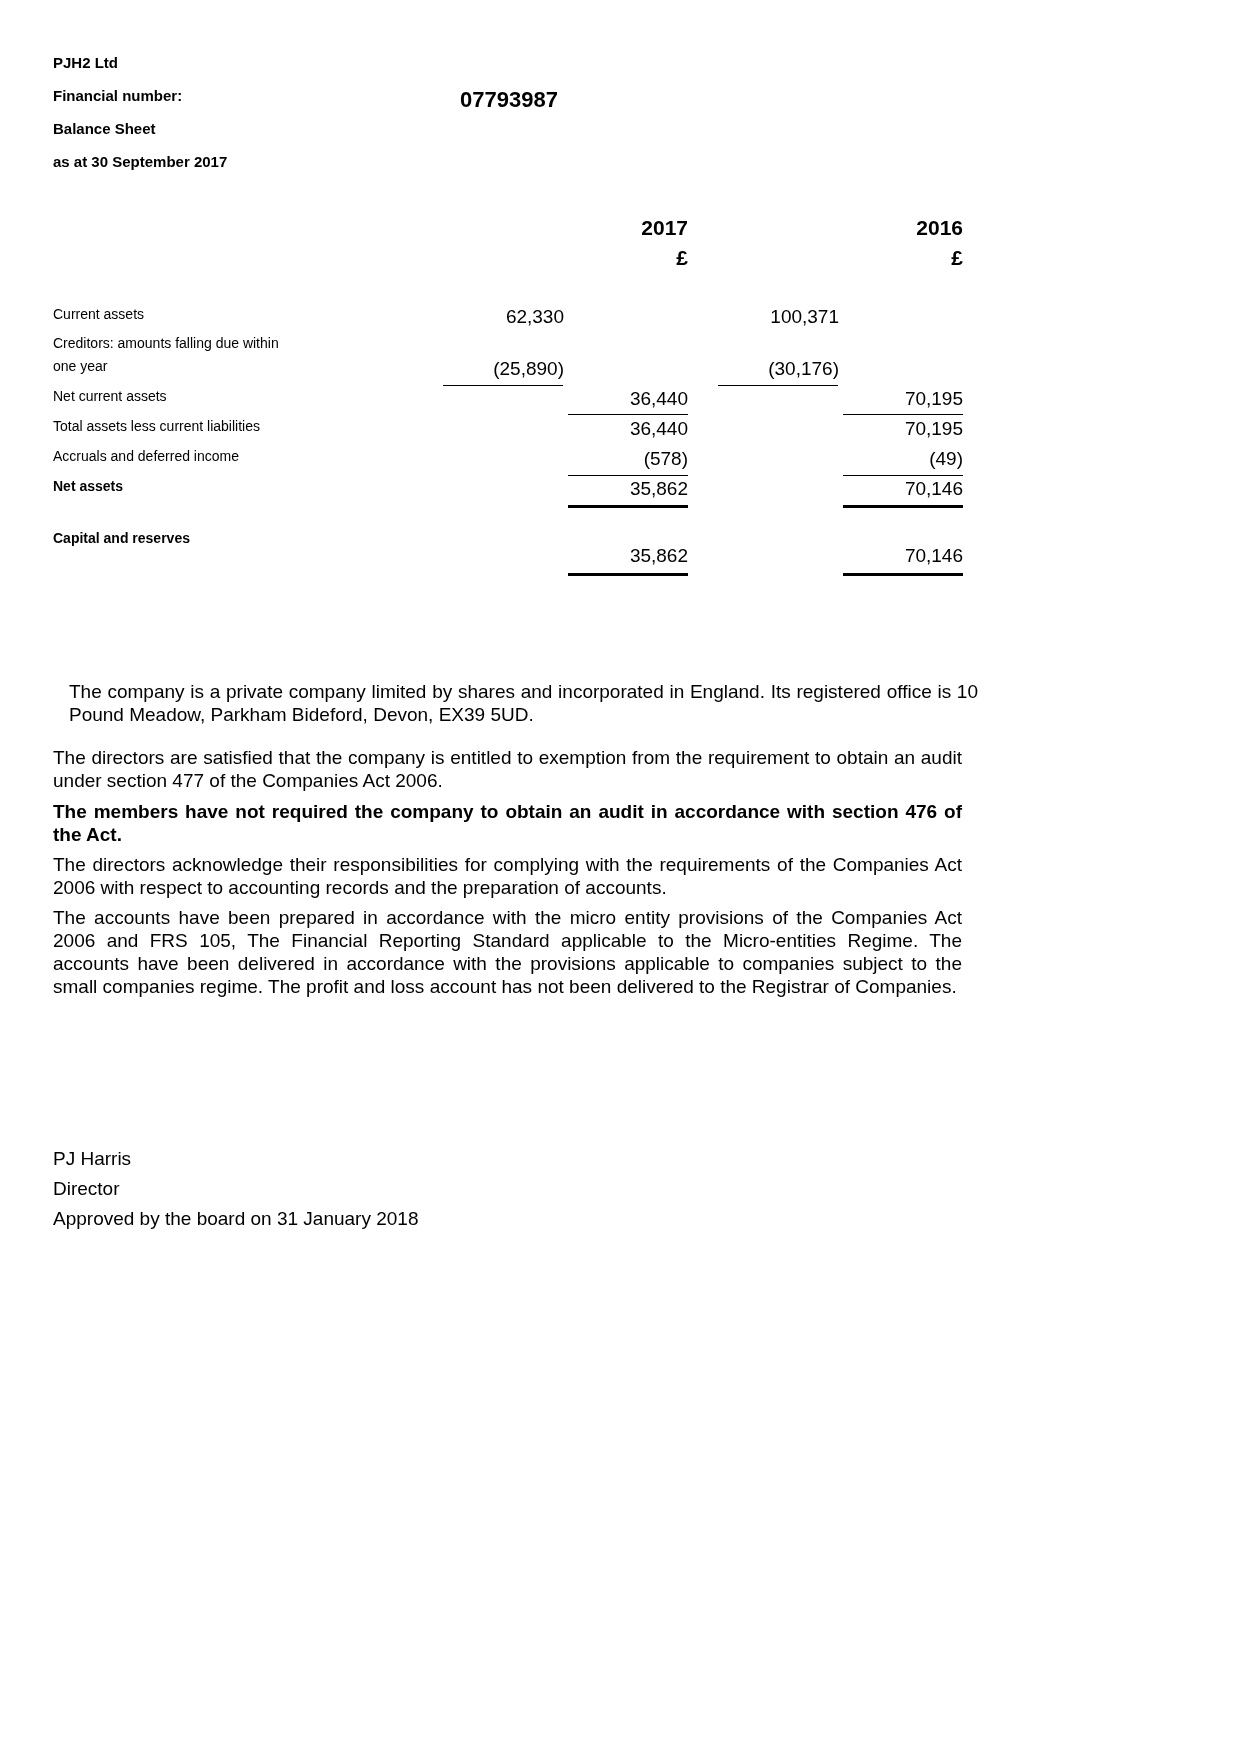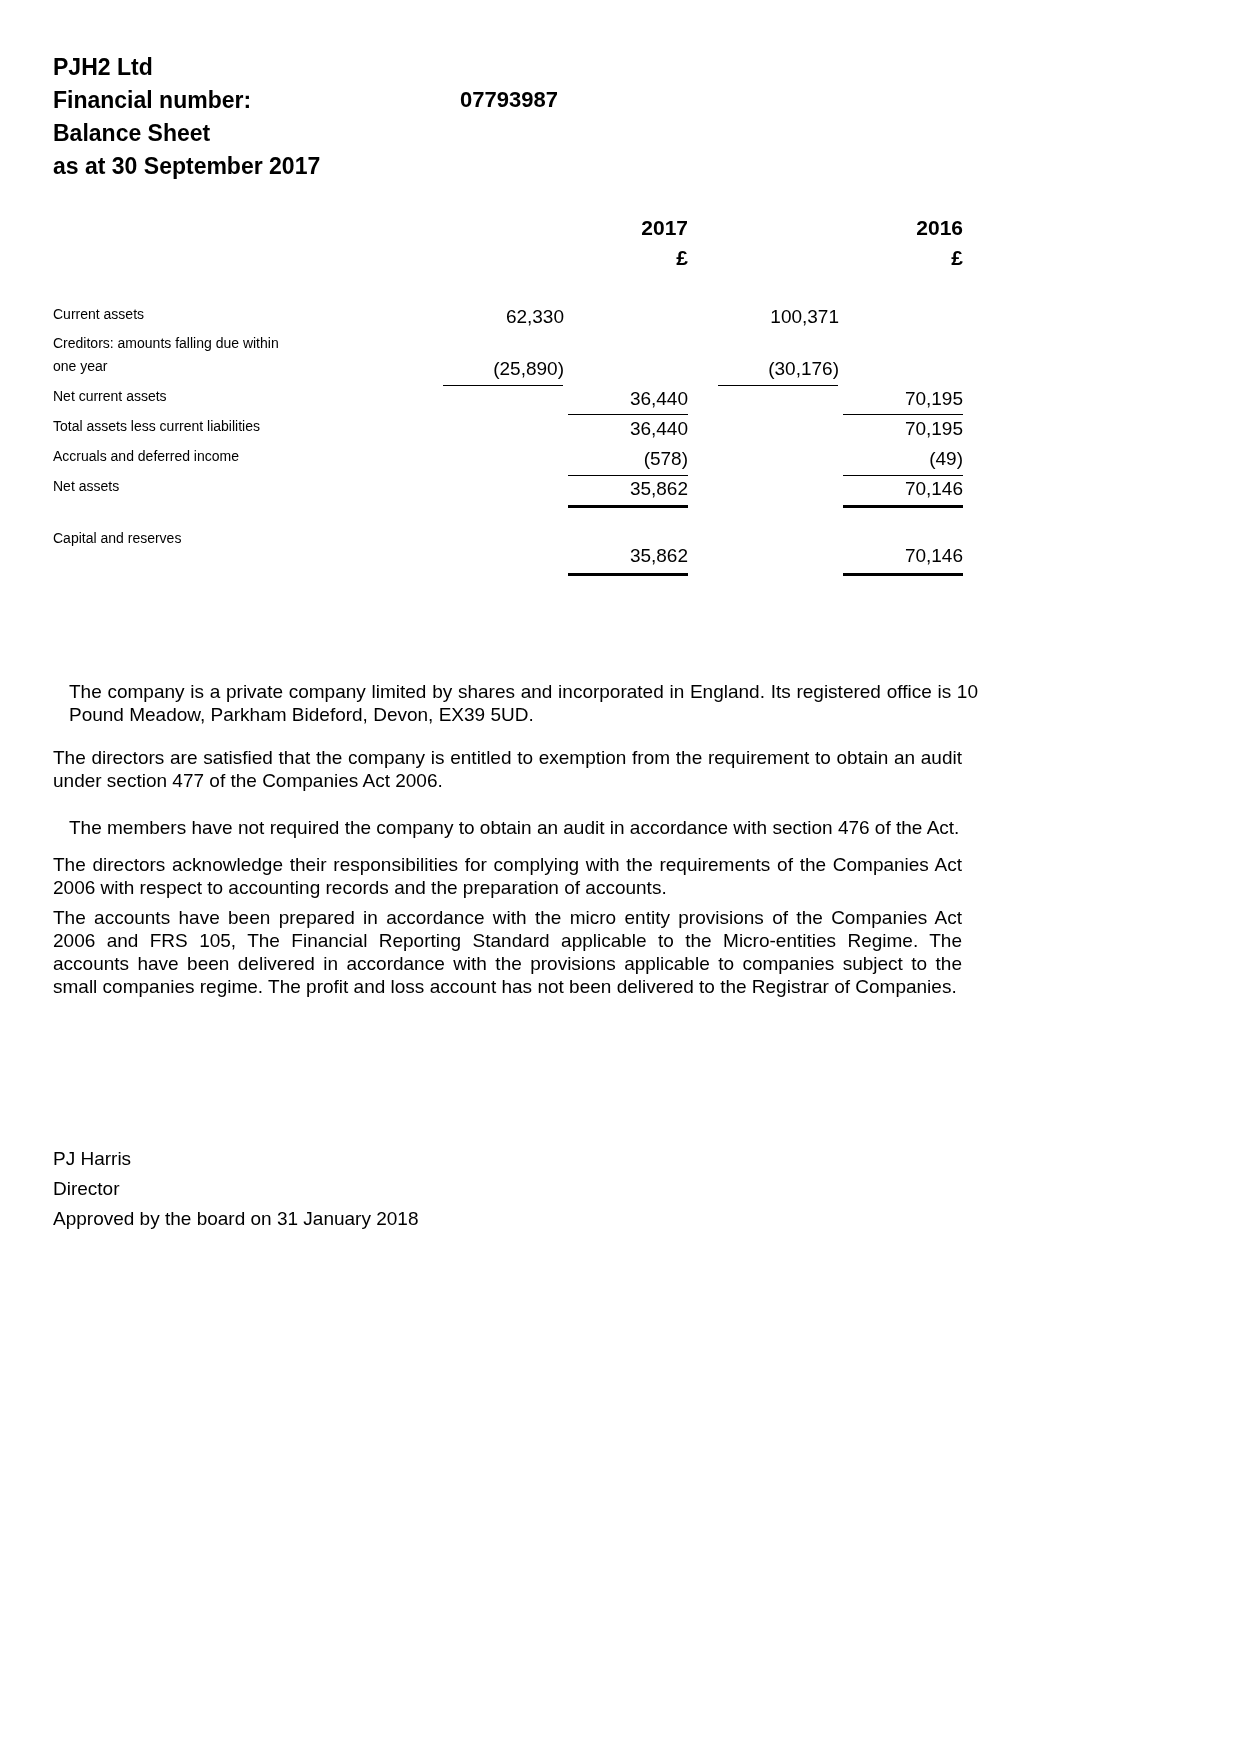--- a/index.html
+++ b/index.html
@@ -1,22 +1,22 @@
 <!DOCTYPE html>
 <html><head>
   <meta charset="utf-8">
   <style>
     html, body { margin: 0; padding: 0; background: #ffffff; }
     body { width: 1242px; height: 1756px; position: relative; color: #000; font-family: "Liberation Sans", sans-serif; }
     .abs { position: absolute; white-space: nowrap; }
-    .hdr { font-weight: bold; font-size: 23px; left: 53px; }
+    .hdr { font-weight: bold; font-size: 15px; left: 53px; }
     .regno { font-weight: bold; font-size: 22px; left: 460px; }
     .colhead { font-weight: bold; font-size: 21px; text-align: right; }
     .lbl { font-size: 14px; left: 53px; }
-    .lbl.bold { font-weight: normal; }
+    .lbl.bold { font-weight: bold; }
     .num { font-size: 19px; text-align: right; }
     .c1 { left: 443px; width: 121px; }
     .c2 { left: 568px; width: 120px; }
     .c3 { left: 718px; width: 121px; }
     .c4 { left: 843px; width: 120px; }
     .rule { position: absolute; height: 0; border-top: 1.5px solid #000; }
     .drule { position: absolute; height: 0; border-top: 3px solid #000; }
     .para { position: absolute; left: 53px; width: 909px; font-size: 19px; line-height: 23px; text-align: justify; }
     .sig { font-size: 19px; left: 53px; text-align: right; }
   </style>
@@ -82,19 +82,19 @@
 <div>
   <div class="abs lbl bold" style="top:530px;">Capital and reserves</div>
   <div class="abs num c2" style="top:545px;">35,862</div>
   <div class="abs num c4" style="top:545px;">70,146</div>
 </div>
 <div class="drule" style="top:573px; left:568px; width:120px;"></div>
 <div class="drule" style="top:573px; left:843px; width:120px;"></div>
 
 <p class="para" style="top:664px; margin:16px;">The company is a private company limited by shares and incorporated in England. Its registered office is 10 Pound Meadow, Parkham Bideford, Devon, EX39 5UD.</p>
 <p class="para" style="top:746px; margin:0;">The directors are satisfied that the company is entitled to exemption from the requirement to obtain an audit under section 477 of the Companies Act 2006.</p>
-<p class="para" style="top:800px; margin:16px;">The members have not required the company to obtain an audit in accordance with section 476 of the Act.</p>
+<p class="para" style="top:800px; margin:0;font-weight:bold;">The members have not required the company to obtain an audit in accordance with section 476 of the Act.</p>
 <p class="para" style="top:853px; margin:0;">The directors acknowledge their responsibilities for complying with the requirements of the Companies Act 2006 with respect to accounting records and the preparation of accounts.</p>
 <p class="para" style="top:906px; margin:0;">The accounts have been prepared in accordance with the micro entity provisions of the Companies Act 2006 and FRS 105, The Financial Reporting Standard applicable to the Micro-entities Regime. The accounts have been delivered in accordance with the provisions applicable to companies subject to the small companies regime. The profit and loss account has not been delivered to the Registrar of Companies.</p>
 
 <div class="abs sig" style="top:1148px;">PJ Harris</div>
 <div class="abs sig" style="top:1178px;">Director</div>
 <div class="abs sig" style="top:1208px;">Approved by the board on 31 January 2018</div>
 
 </body></html>

